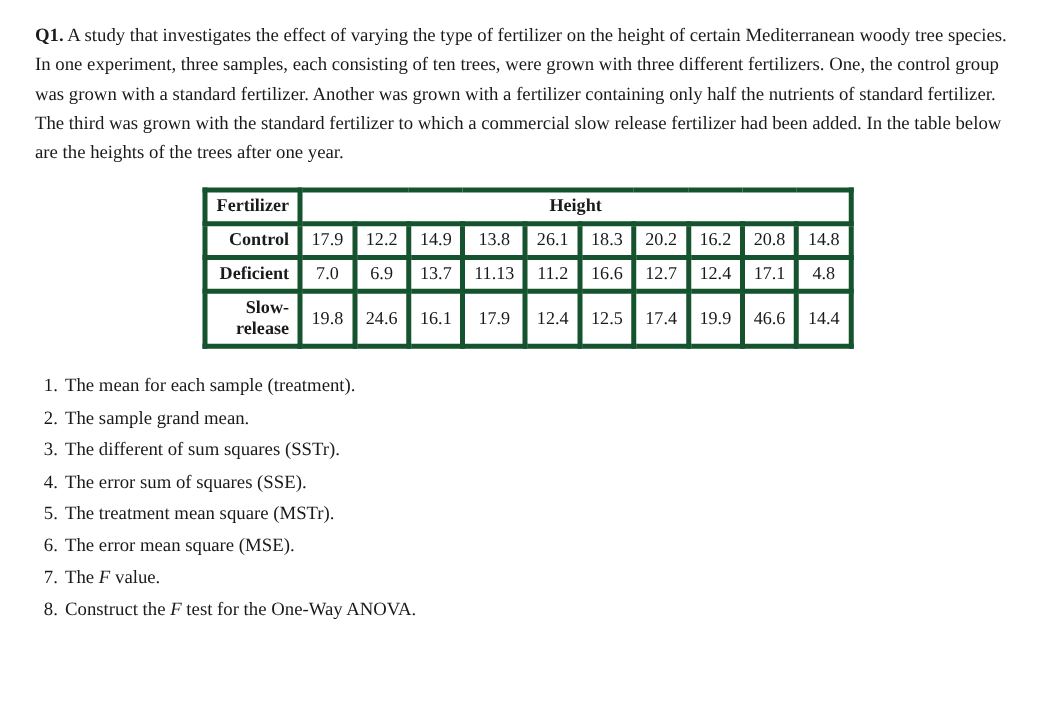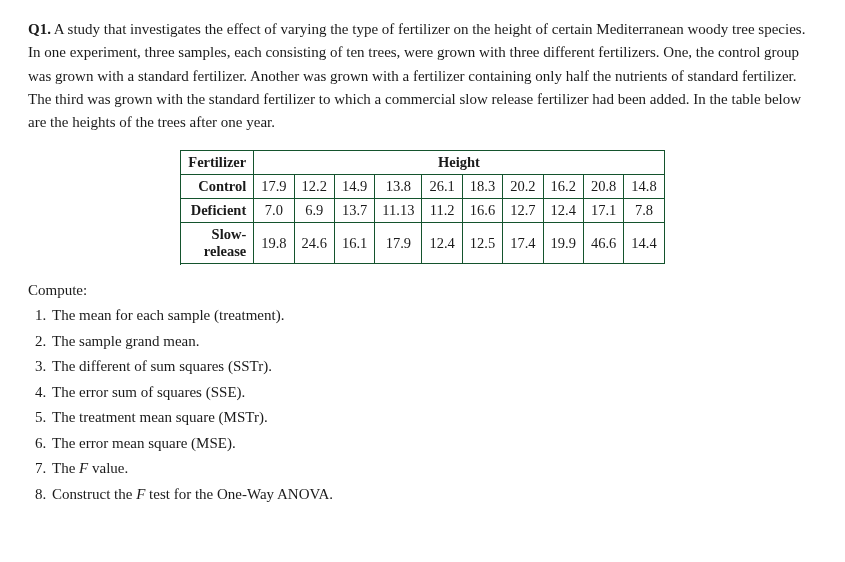--- a/index.html
+++ b/index.html
@@ -24,21 +24,21 @@
     .question-label {
       font-weight: bold;
     }
     table.data-table {
       border-collapse: collapse;
       margin: 0 auto 18px auto;
       font-size: 14.5px;
     }
     table.data-table th,
     table.data-table td {
-      border: 1px solid #14532d;
+      border: 4px solid #14532d;
       padding: 3px 7px;
       text-align: center;
       white-space: nowrap;
     }
     table.data-table th {
       font-weight: bold;
     }
     table.data-table td.row-label {
       font-weight: bold;
       text-align: right;
@@ -96,41 +96,40 @@
         <td class="row-label">Deficient</td>
         <td>7.0</td>
         <td>6.9</td>
         <td>13.7</td>
         <td>11.13</td>
         <td>11.2</td>
         <td>16.6</td>
         <td>12.7</td>
         <td>12.4</td>
         <td>17.1</td>
-        <td>7.8</td>
+        <td>4.8</td>
       </tr>
       <tr>
         <td class="row-label" rowspan="2" style="vertical-align: top;">Slow-<br>release</td>
         <td>19.8</td>
         <td>24.6</td>
         <td>16.1</td>
         <td>17.9</td>
         <td>12.4</td>
         <td>12.5</td>
         <td>17.4</td>
         <td>19.9</td>
         <td>46.6</td>
         <td>14.4</td>
       </tr>
       <tr></tr>
     </tbody>
 </table>
 
 <div class="compute-section">
-  <p class="compute-label">Compute:</p>
   <ol id="compute-list">
   <li>The mean for each sample (treatment).</li>
       <li>The sample grand mean.</li>
       <li>The different of sum squares (SSTr).</li>
       <li>The error sum of squares (SSE).</li>
       <li>The treatment mean square (MSTr).</li>
       <li>The error mean square (MSE).</li>
       <li>The <em>F</em> value.</li>
       <li>Construct the <em>F</em> test for the One-Way ANOVA.</li>
     </ol>

